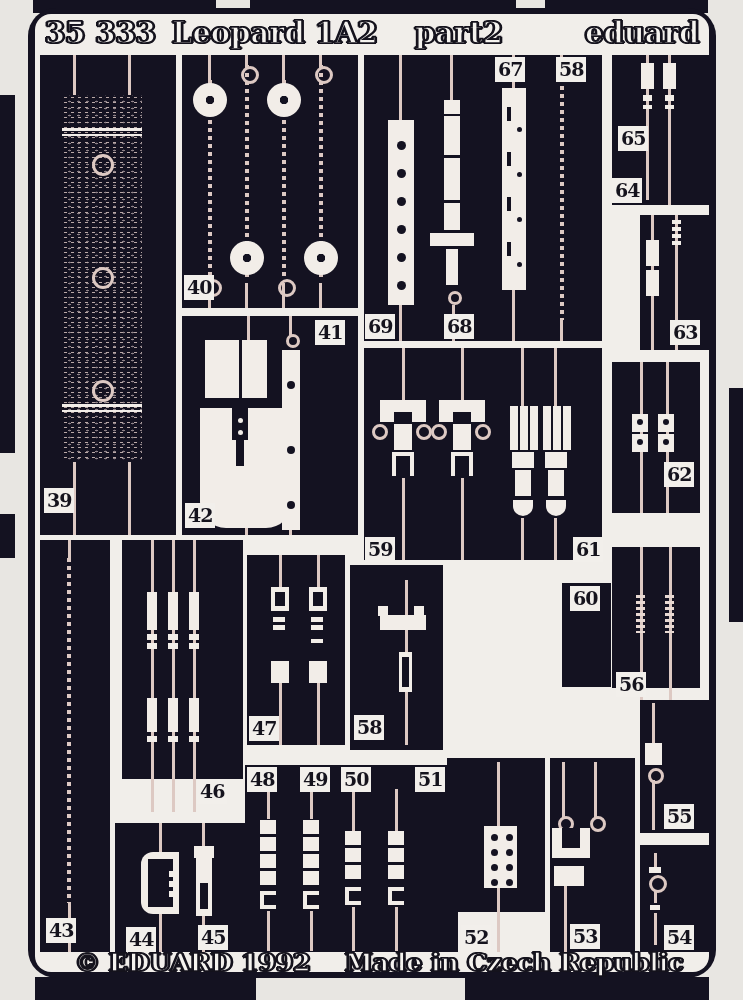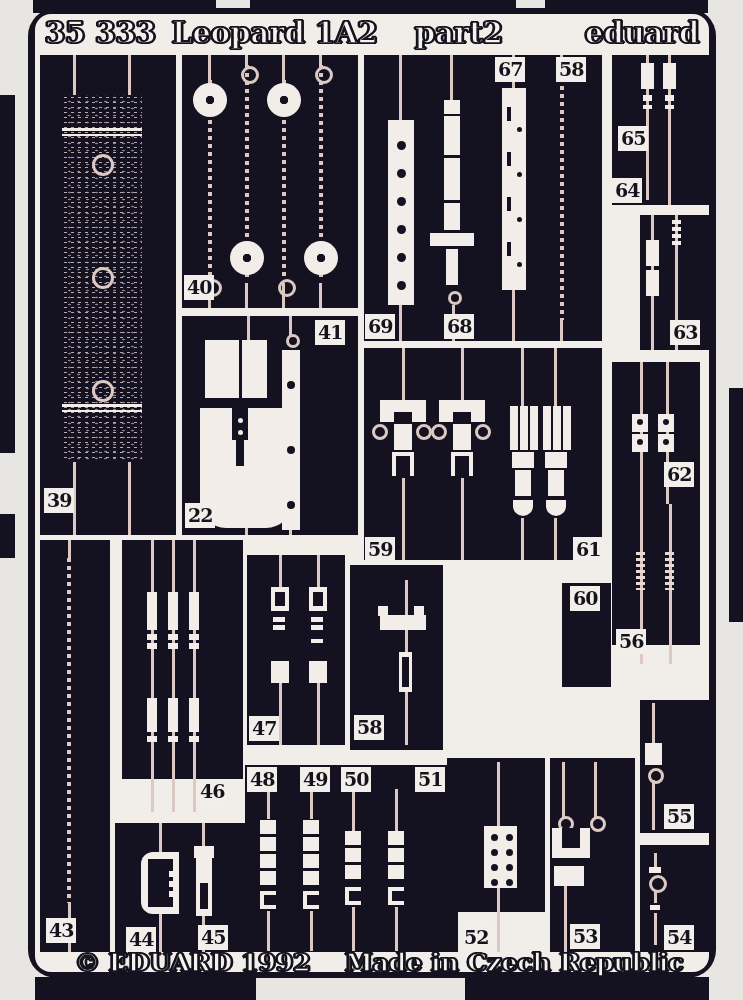--- a/index.html
+++ b/index.html
@@ -101,21 +101,21 @@
     <div class="w" style="left:56px;top:114px;width:5px;height:5px;border-radius:50%"></div>
     <div class="r" style="left:63px;top:212px;height:7px"></div>
     <div class="ring" style="left:104px;top:18px;width:8px;height:8px"></div>
     <div class="r" style="left:107px;top:0;height:20px"></div>
     <div class="w" style="left:100px;top:34px;width:18px;height:180px"></div>
     <div class="hole" style="left:105px;top:65px;width:8px;height:8px"></div>
     <div class="hole" style="left:105px;top:130px;width:8px;height:8px"></div>
     <div class="hole" style="left:105px;top:185px;width:8px;height:8px"></div>
     <div class="r" style="left:107px;top:214px;height:5px"></div>
     <div class="tag" style="left:133px;top:4px">41</div>
-    <div class="tag" style="left:3px;top:187px">22</div>
+    <div class="tag" style="left:3px;top:187px">42</div>
   </div>
 
   <div class="p" style="left:364px;top:55px;width:238px;height:286px">
     <div class="r" style="left:35px;top:0;height:65px"></div>
     <div class="w" style="left:24px;top:65px;width:26px;height:185px"></div>
     <div class="hole" style="left:33px;top:86px;width:9px;height:9px"></div>
     <div class="hole" style="left:33px;top:114px;width:9px;height:9px"></div>
     <div class="hole" style="left:33px;top:142px;width:9px;height:9px"></div>
     <div class="hole" style="left:33px;top:170px;width:9px;height:9px"></div>
     <div class="hole" style="left:33px;top:198px;width:9px;height:9px"></div>
@@ -183,21 +183,21 @@
     <div class="w" style="left:20px;top:72px;width:16px;height:18px"></div>
     <div class="w" style="left:46px;top:52px;width:16px;height:18px"></div>
     <div class="w" style="left:46px;top:72px;width:16px;height:18px"></div>
     <div class="hole" style="left:25px;top:57px;width:6px;height:6px"></div>
     <div class="hole" style="left:25px;top:77px;width:6px;height:6px"></div>
     <div class="hole" style="left:51px;top:57px;width:6px;height:6px"></div>
     <div class="hole" style="left:51px;top:77px;width:6px;height:6px"></div>
     <div class="tag" style="left:52px;top:100px">62</div>
   </div>
 
-  <div class="p" style="left:612px;top:504px;width:88px;height:141px">
+  <div class="p" style="left:612px;top:547px;width:88px;height:141px">
     <div class="r" style="left:28px;top:0;height:160px"></div>
     <div class="r" style="left:57px;top:0;height:160px"></div>
     <div class="dots" style="left:24px;top:48px;height:38px"></div>
     <div class="dots" style="left:53px;top:48px;height:38px"></div>
     <div class="tag" style="left:4px;top:125px">56</div>
   </div>
 
   <div class="p" style="left:562px;top:583px;width:49px;height:104px">
     <div class="tag" style="left:8px;top:3px">60</div>
   </div>

